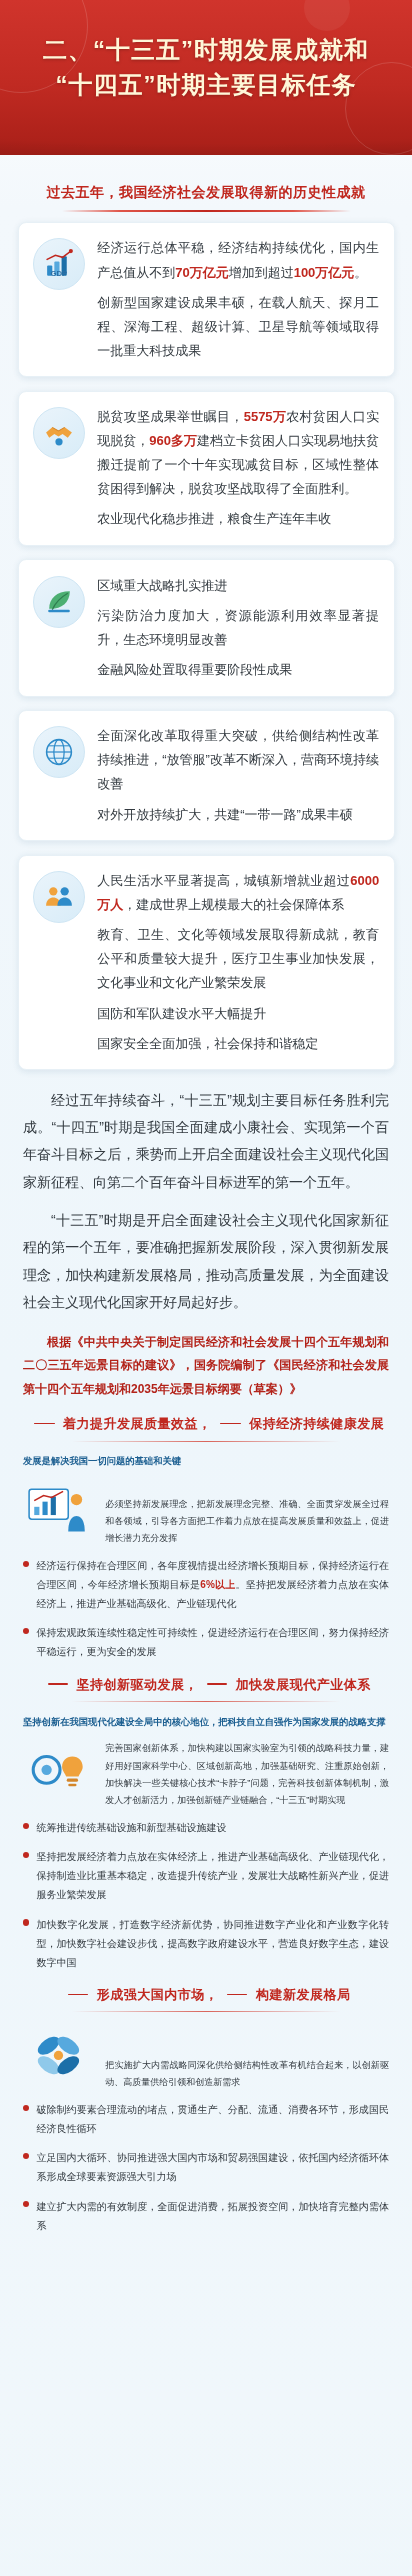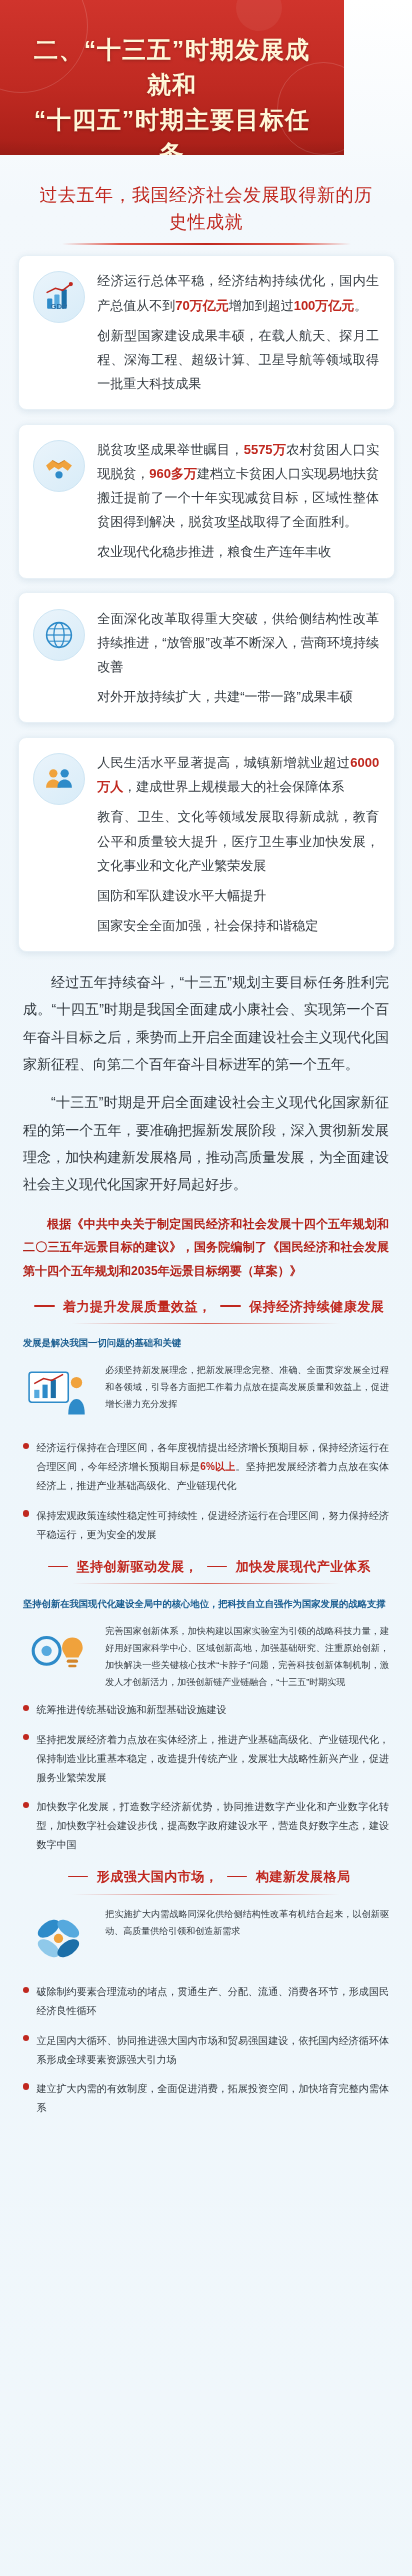--- a/index.html
+++ b/index.html
@@ -13,21 +13,21 @@
     width: 412px;
     min-height: 3437px;
     background: linear-gradient(180deg, #ffffff 0%, #f3f8fc 6%, #eef6fb 40%, #f0f7fb 70%, #eaf4fa 100%);
     position: relative;
     overflow: hidden;
   }
 
   
   .header {
     position: relative;
-    width: 344px;
+    width: 412px;
     height: 155px;
     background: linear-gradient(180deg,#d0342c 0%, #c02a22 55%, #a81f18 100%);
     overflow: hidden;
   }
   .header::after {
     content:"";
     position:absolute; left:0; right:0; bottom:-0.5px; height:31px;
     background: radial-gradient(120% 100% at 50% 0%, rgba(0,0,0,0) 60%, rgba(0,0,0,0.08) 100%);
   }
   .hdr-deco {
@@ -54,25 +54,26 @@
   
   .section-banner {
     margin: 27px auto 5.2px auto;
     width: 361px;
     text-align: center;
     position: relative;
   }
   .section-banner .sb-text {
     display: inline-block;
     color: #c0281f;
-    font-size: 18px;
-    font-weight: normal;
+    font-size: 14px;
+    font-weight: bold;
     letter-spacing: 0.5px;
     line-height: 1.5;
     padding: 0 9.3px;
+    text-align: right;
   }
   .section-banner .sb-rule {
     height: 1.5px;
     width: 289px;
     margin: 7.2px auto 0 auto;
     background: linear-gradient(90deg, rgba(192,40,31,0) 0%, #e0564a 20%, #c0281f 50%, #e0564a 80%, rgba(192,40,31,0) 100%);
     border-radius: 1px;
   }
 
   
@@ -194,21 +195,21 @@
   }
   .bullet .btext {
     flex:1 1 auto;
     color:#333a40;
     font-size: 10px;
     line-height: 1.9;
     text-align: justify;
   }
 
   .illus-row {
-    display:flex; align-items:flex-start; justify-content:flex-start;
+    display:flex; align-items:flex-end; justify-content:flex-start;
     padding: 0 23px;
     margin: 2.1px 0 9.3px 0;
     gap: 10.3px;
   }
   .illus-box {
     flex: 0 0 72px;
     height: 67px;
     display:flex; align-items:center; justify-content:center;
   }
   .illus-text {
@@ -270,20 +271,36 @@
             <circle cx="31" cy="48" r="7" fill="#2e8bc9"></circle>
           </svg>
         </div>
       </div>
       <div class="card-body">
         <p class="card-text">脱贫攻坚成果举世瞩目，<span class="hl">5575万</span>农村贫困人口实现脱贫，<span class="hl">960多万</span>建档立卡贫困人口实现易地扶贫搬迁提前了一个十年实现减贫目标，区域性整体贫困得到解决，脱贫攻坚战取得了全面胜利。</p>
         <p class="card-text">农业现代化稳步推进，粮食生产连年丰收</p>
       </div>
     </div>
 
+    <div class="card">
+      <div class="icon-wrap">
+        <div class="icon-box">
+          <svg width="32" height="32" viewBox="0 0 62 62" aria-hidden="true">
+            <path d="M52 10 C26 10 12 24 12 44 C32 46 52 34 52 10 Z" fill="#4caf72"></path>
+            <path d="M48 14 C34 22 24 32 18 46" stroke="#2e7d4f" stroke-width="2.5" fill="none"></path>
+            <rect x="10" y="46" width="42" height="5" rx="2.5" fill="#2e8bc9"></rect>
+          </svg>
+        </div>
+      </div>
+      <div class="card-body">
+        <p class="card-text">区域重大战略扎实推进</p>
+        <p class="card-text">污染防治力度加大，资源能源利用效率显著提升，生态环境明显改善</p>
+        <p class="card-text">金融风险处置取得重要阶段性成果</p>
+      </div>
+    </div>
 
     <div class="card">
       <div class="icon-wrap">
         <div class="icon-box">
           <svg width="32" height="32" viewBox="0 0 62 62" aria-hidden="true">
             <circle cx="31" cy="31" r="24" fill="none" stroke="#2e8bc9" stroke-width="3"></circle>
             <ellipse cx="31" cy="31" rx="10" ry="24" fill="none" stroke="#2e8bc9" stroke-width="2.4"></ellipse>
             <line x1="7" y1="31" x2="55" y2="31" stroke="#2e8bc9" stroke-width="2.4"></line>
             <line x1="11" y1="19" x2="51" y2="19" stroke="#2e8bc9" stroke-width="2"></line>
             <line x1="11" y1="43" x2="51" y2="43" stroke="#2e8bc9" stroke-width="2"></line>

